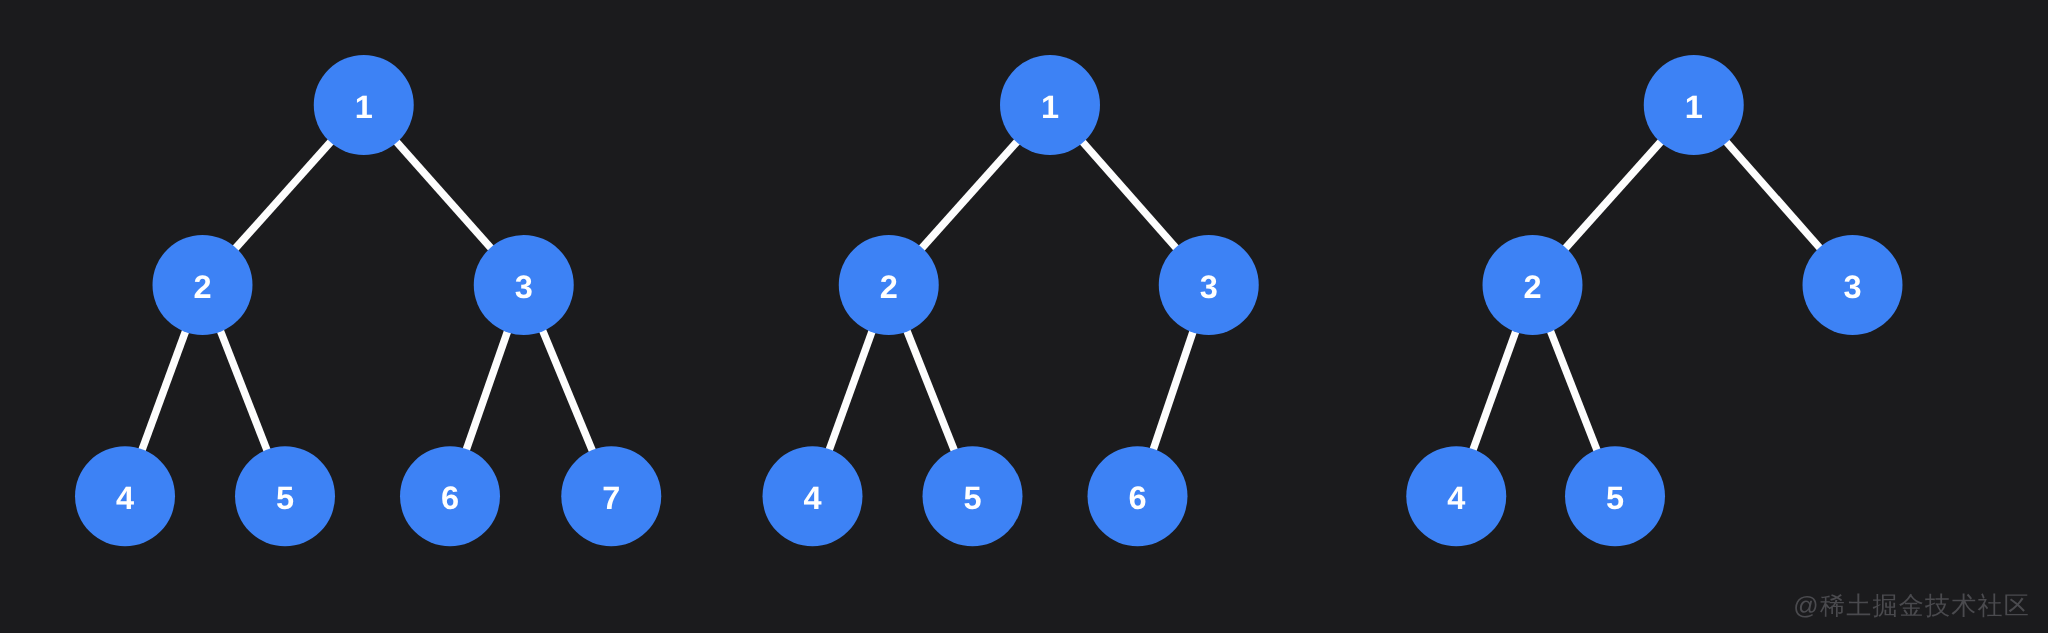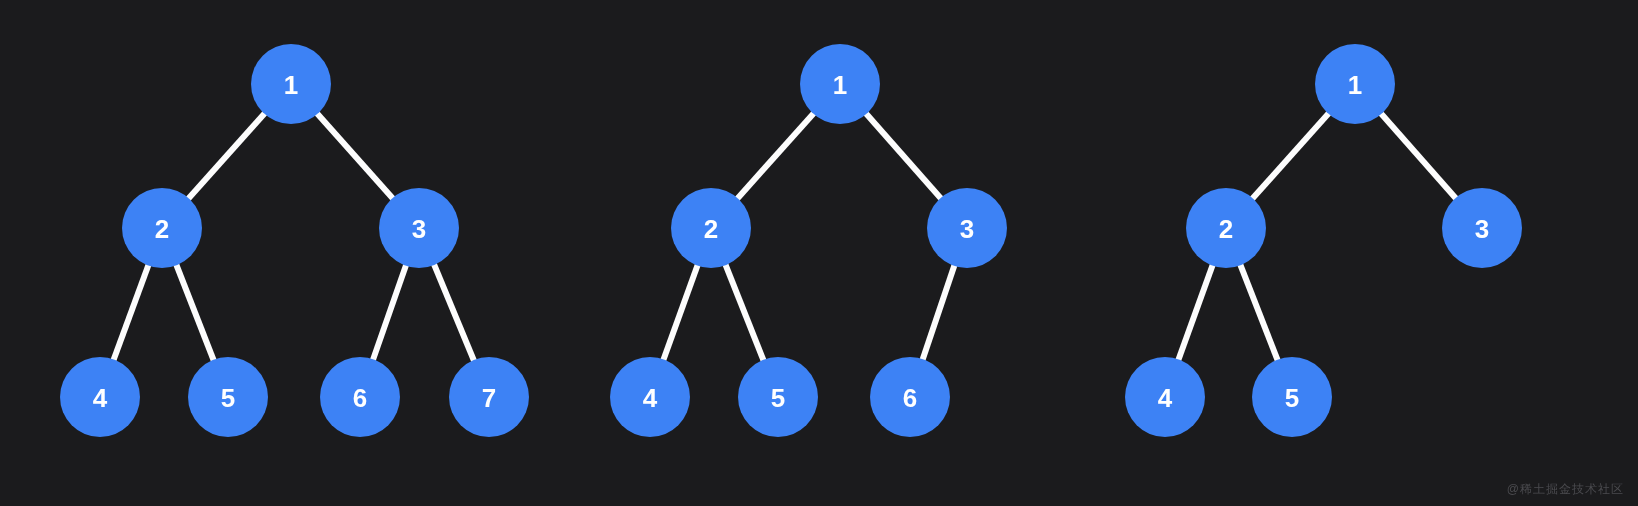--- a/index.html
+++ b/index.html
@@ -44,21 +44,21 @@
     text-anchor: middle;
     dominant-baseline: central;
     paint-order: stroke;
   }
   .watermark {
     position: absolute;
     right: 14px;
     bottom: 8px;
     color: #4a4a4e;
     font-family: "Liberation Sans", sans-serif;
-    font-size: 12px;
+    font-size: 20px;
     letter-spacing: 1px;
     white-space: nowrap;
     user-select: none;
   }
 </style>
 </head>
 <body style="background: rgb(27, 27, 29);">
 
 <div id="stage" style="background: rgb(27, 27, 29);">
   <svg id="trees-svg" viewBox="0 0 1638 506" xmlns="http://www.w3.org/2000/svg">

